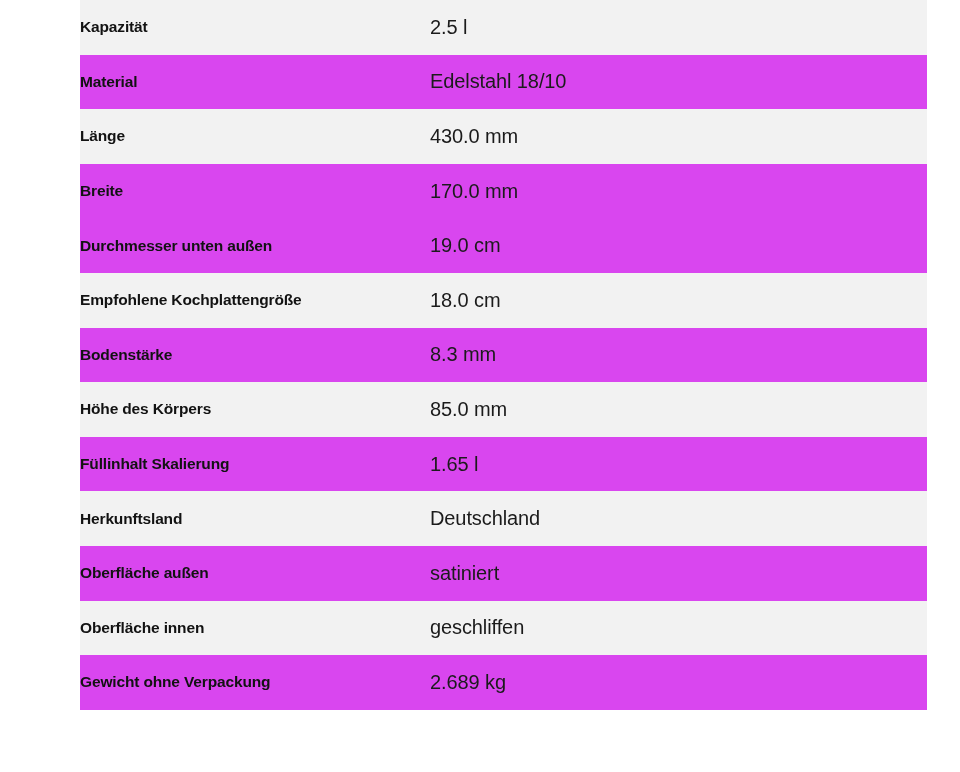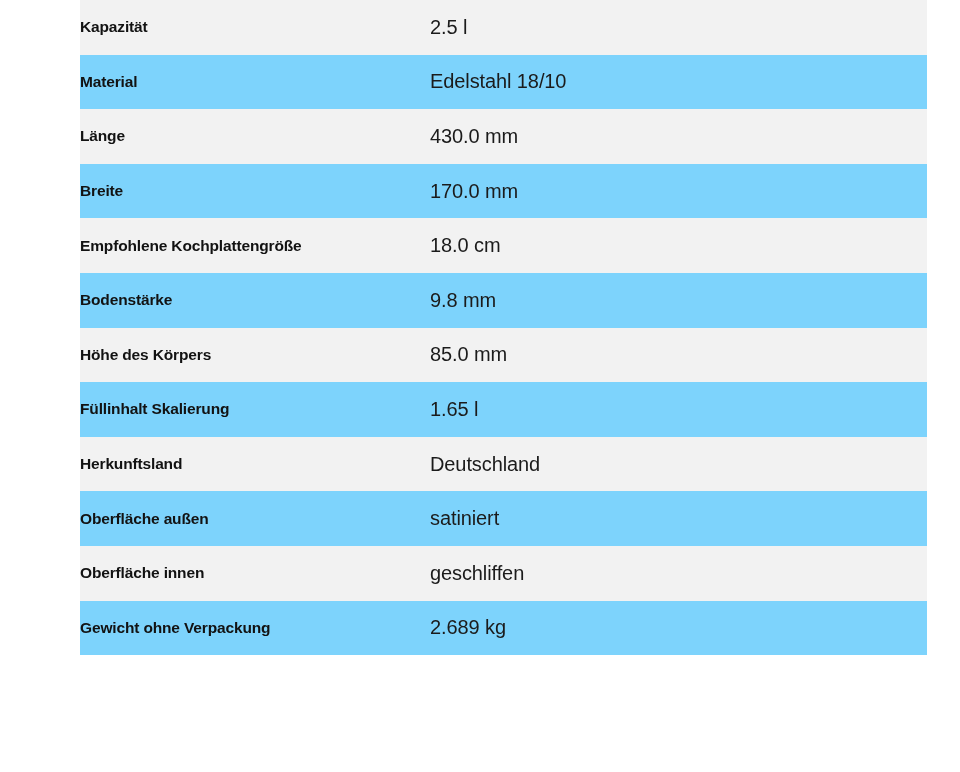--- a/index.html
+++ b/index.html
@@ -26,21 +26,21 @@
     table-layout: fixed;
   }
   table.spec-table tr {
     height: 54.6px;
     margin-left: 20px;
   }
   table.spec-table tr.odd-row {
     background: #f2f2f2;
   }
   table.spec-table tr.even-row {
-    background: #7dd3fc;
+    background: #d946ef;
   }
   table.spec-table td {
     padding: 0;
     vertical-align: middle;
     border: 0;
   }
   td.spec-label {
     width: 350px;
     padding-left: 17px;
     font-size: 15.5px;
@@ -71,27 +71,31 @@
           <td class="spec-value">Edelstahl 18/10</td>
         </tr>
         <tr class="odd-row">
           <td class="spec-label">Länge</td>
           <td class="spec-value">430.0 mm</td>
         </tr>
         <tr class="even-row">
           <td class="spec-label">Breite</td>
           <td class="spec-value">170.0 mm</td>
         </tr>
+        <tr class="even-row">
+          <td class="spec-label">Durchmesser unten außen</td>
+          <td class="spec-value">19.0 cm</td>
+        </tr>
         <tr class="odd-row">
           <td class="spec-label">Empfohlene Kochplattengröße</td>
           <td class="spec-value">18.0 cm</td>
         </tr>
         <tr class="even-row">
           <td class="spec-label">Bodenstärke</td>
-          <td class="spec-value">9.8 mm</td>
+          <td class="spec-value">8.3 mm</td>
         </tr>
         <tr class="odd-row">
           <td class="spec-label">Höhe des Körpers</td>
           <td class="spec-value">85.0 mm</td>
         </tr>
         <tr class="even-row">
           <td class="spec-label">Füllinhalt Skalierung</td>
           <td class="spec-value">1.65 l</td>
         </tr>
         <tr class="odd-row">

